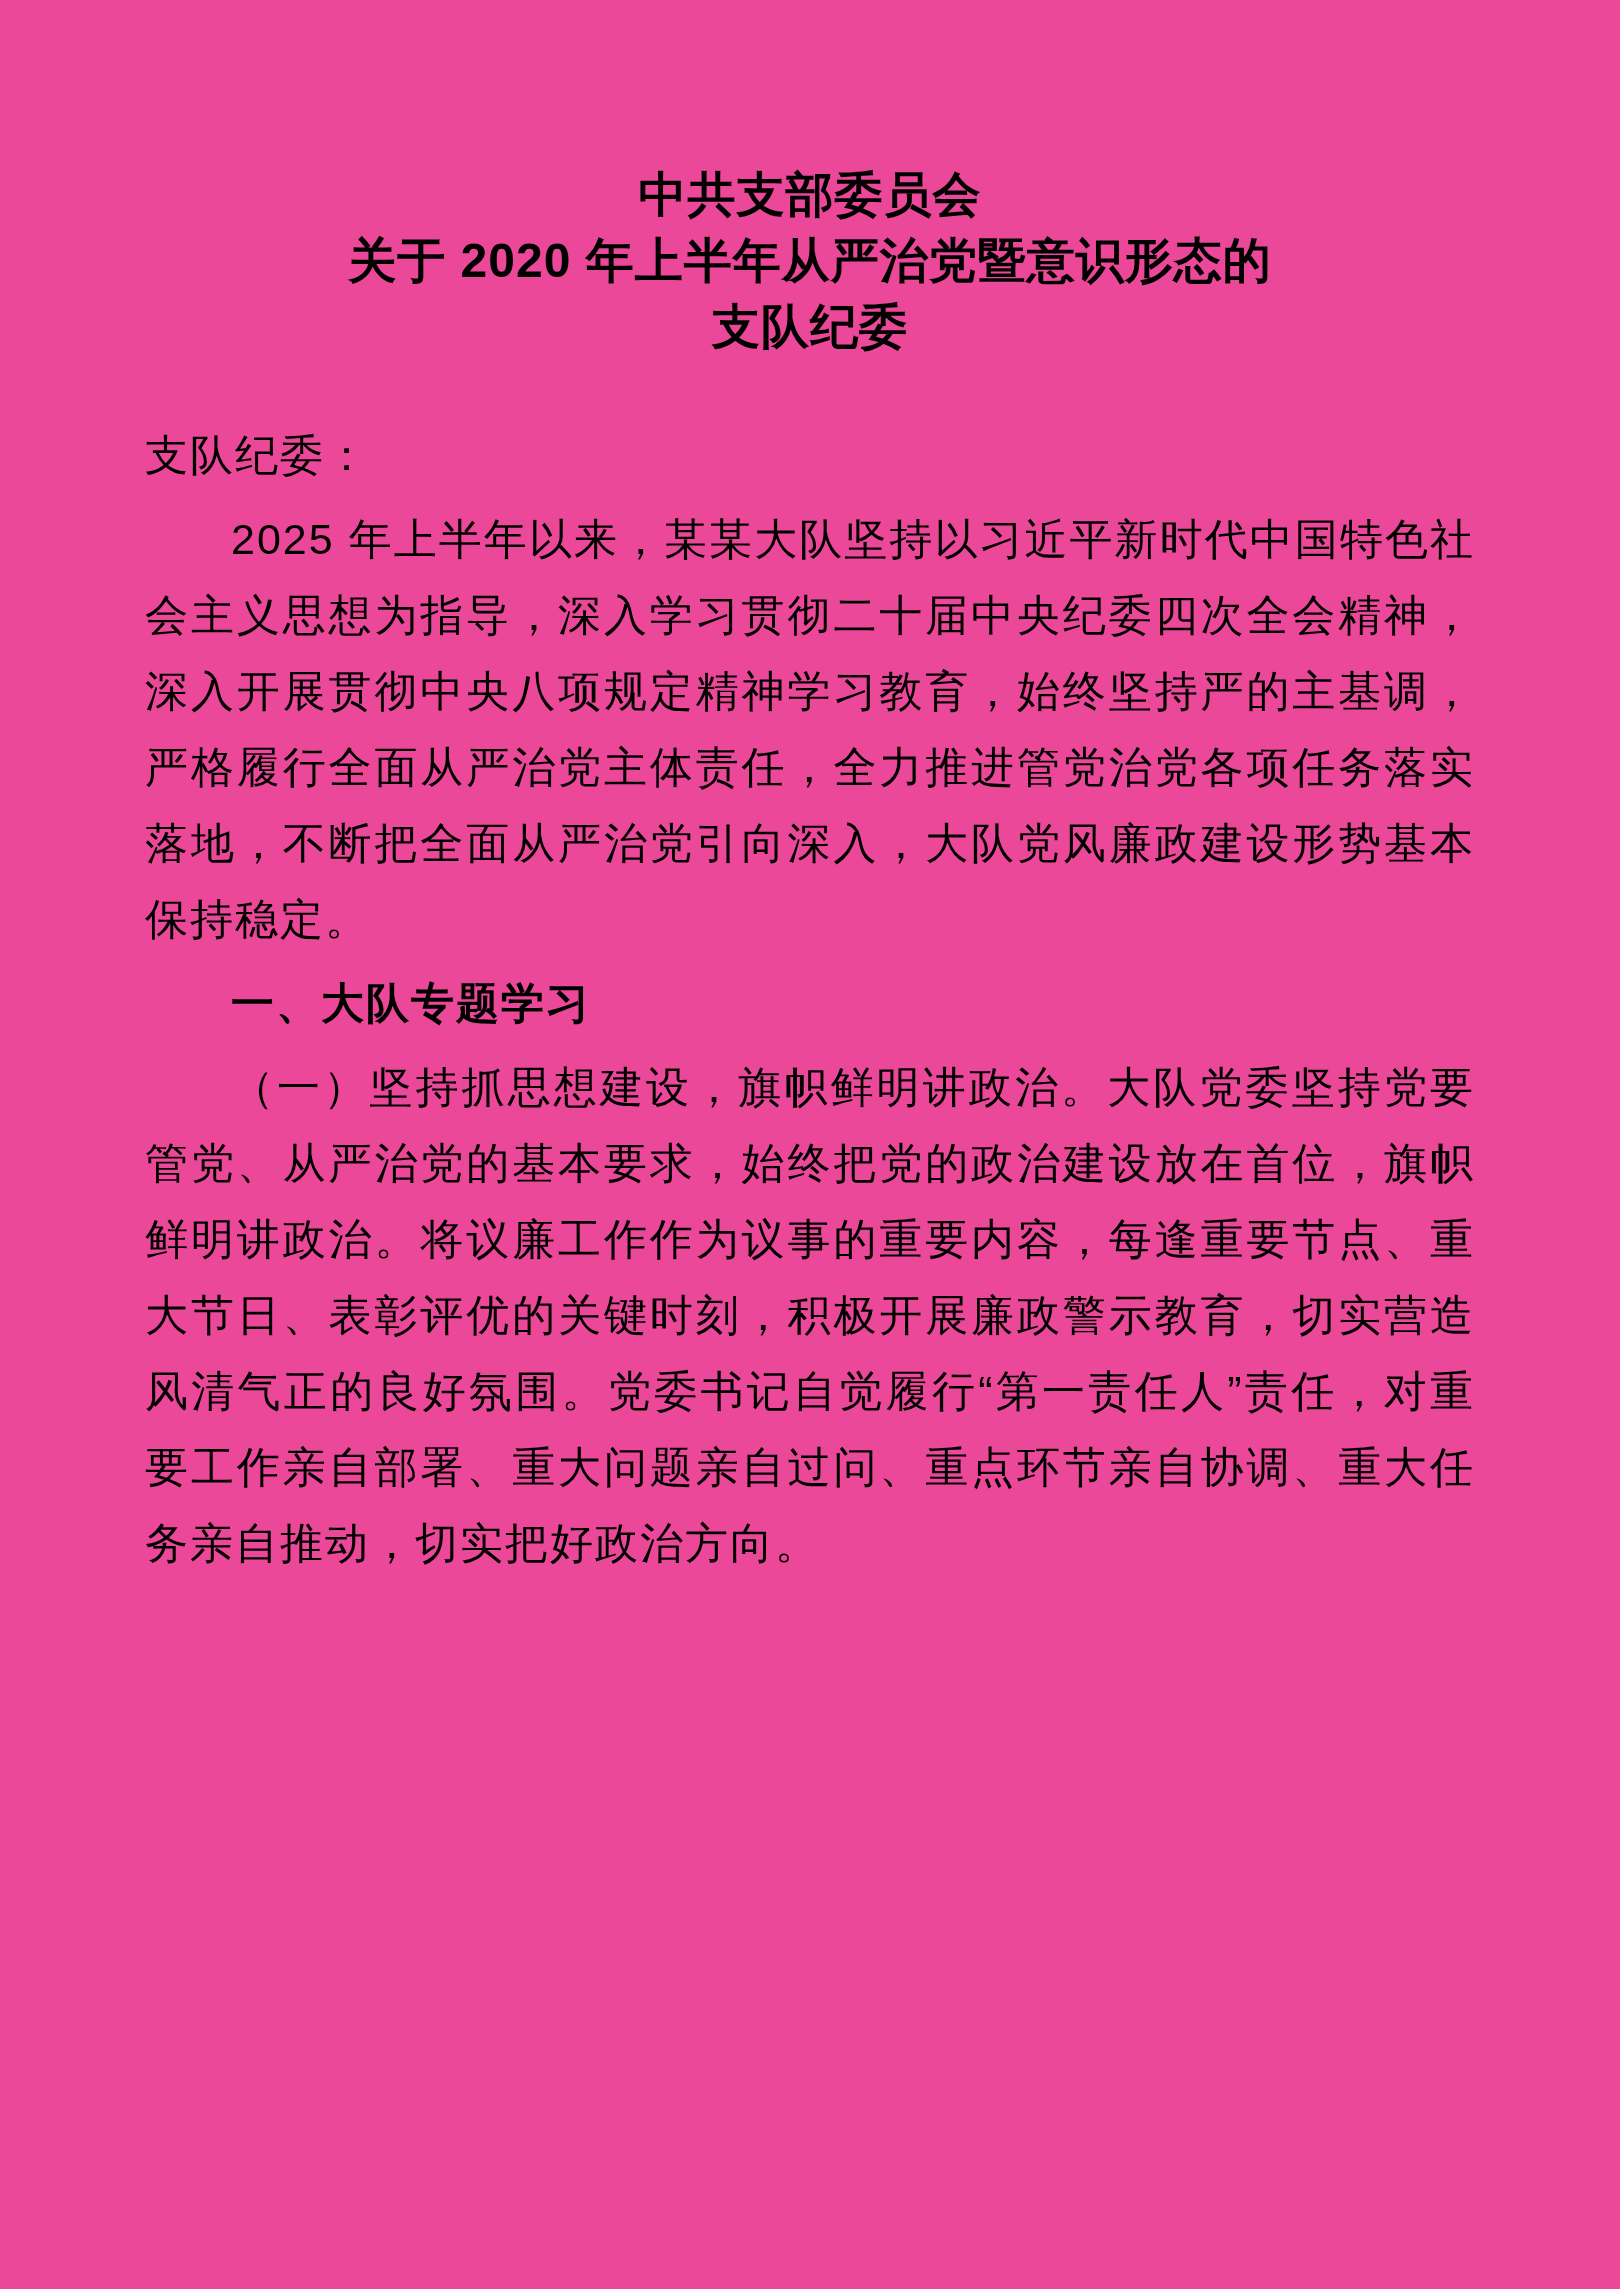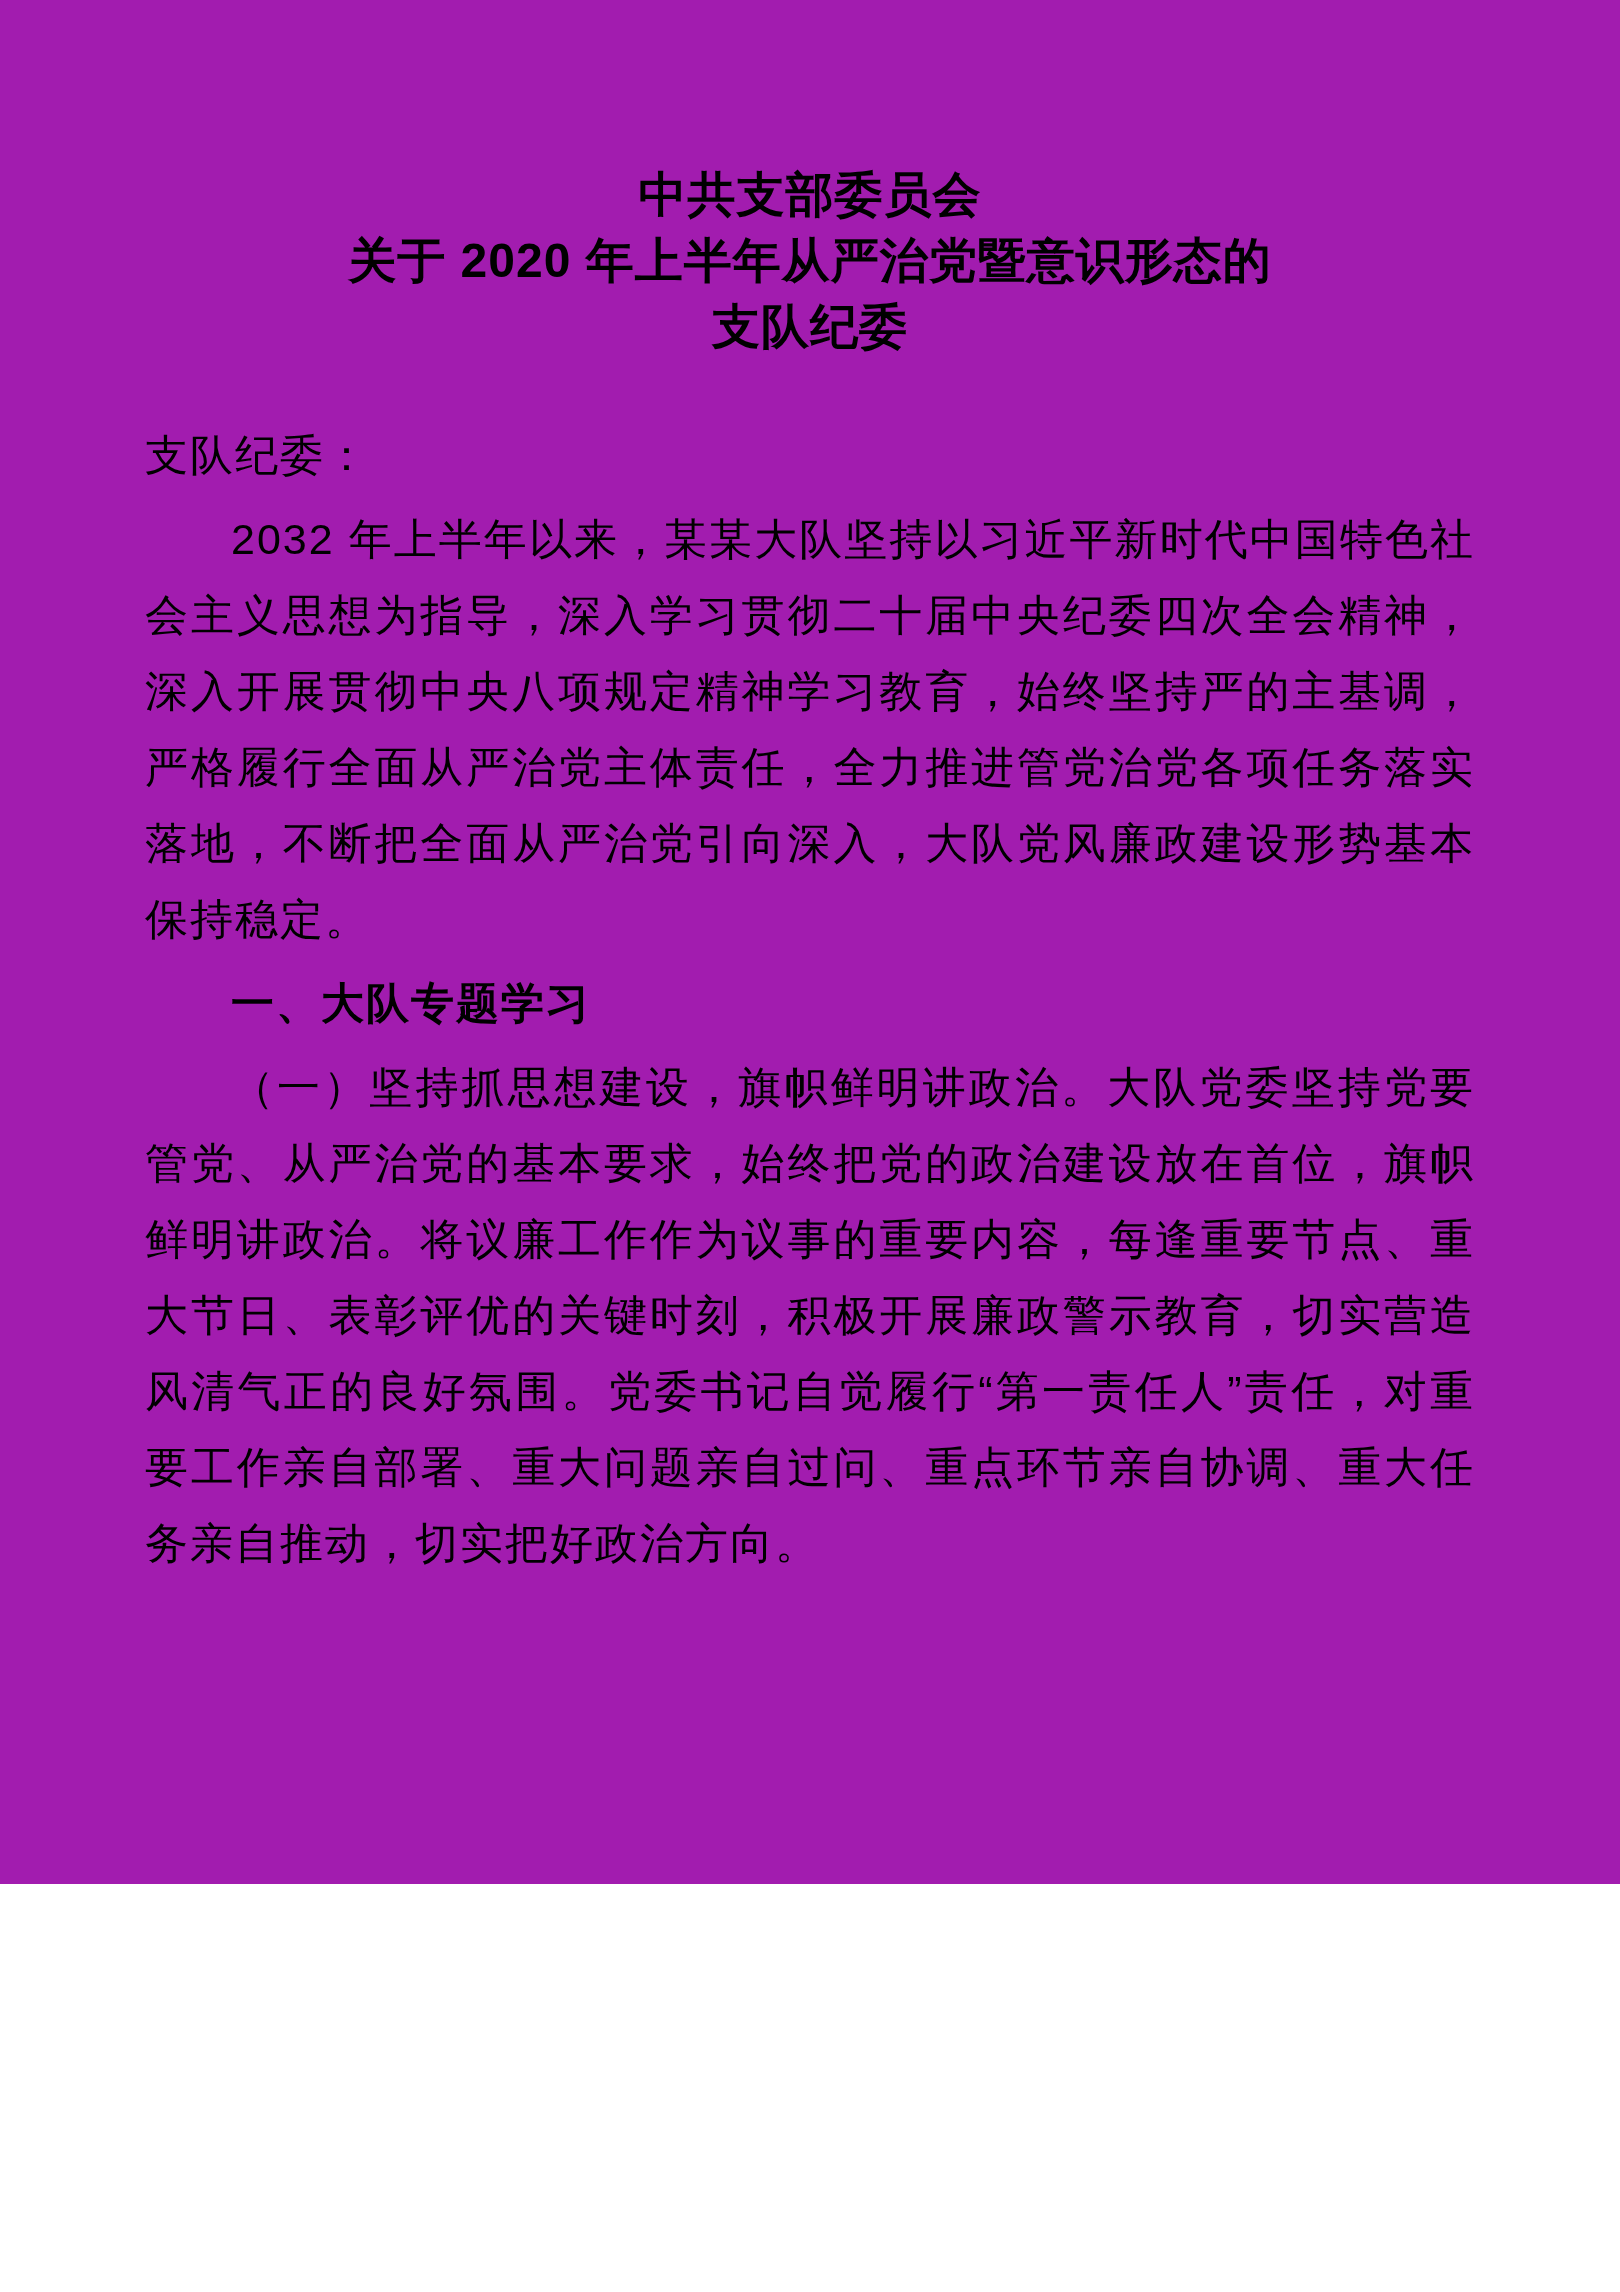--- a/index.html
+++ b/index.html
@@ -10,22 +10,22 @@
     body {
       width: 1620px;
       height: 2293px;
       overflow: hidden;
       color: #000000;
       font-family: "Liberation Sans", "DejaVu Sans", sans-serif;
     }
     .page {
       box-sizing: border-box;
       width: 1620px;
-      height: 1884px;
-      background: #a21caf;
+      height: 2289px;
+      background: #ec4899;
       padding: 162px 137px 0 137px;
     }
     .doc-title {
       text-align: center;
       font-weight: bold;
       font-size: 48px;
       line-height: 66px;
       letter-spacing: 1px;
     }
     .doc-body {
@@ -53,21 +53,21 @@
 
   <div class="doc-title">
     <div>中共支部委员会</div>
     <div>关于 2020 年上半年从严治党暨意识形态的</div>
     <div>支队纪委</div>
   </div>
 
   <div class="doc-body">
     <p class="no-indent">支队纪委：</p>
 
-    <p>2032 年上半年以来，某某大队坚持以习近平新时代中国特色社会主义思想为指导，深入学习贯彻二十届中央纪委四次全会精神，深入开展贯彻中央八项规定精神学习教育，始终坚持严的主基调，严格履行全面从严治党主体责任，全力推进管党治党各项任务落实落地，不断把全面从严治党引向深入，大队党风廉政建设形势基本保持稳定。</p>
+    <p>2025 年上半年以来，某某大队坚持以习近平新时代中国特色社会主义思想为指导，深入学习贯彻二十届中央纪委四次全会精神，深入开展贯彻中央八项规定精神学习教育，始终坚持严的主基调，严格履行全面从严治党主体责任，全力推进管党治党各项任务落实落地，不断把全面从严治党引向深入，大队党风廉政建设形势基本保持稳定。</p>
 
     <p class="section-heading">一、大队专题学习</p>
 
     <p>（一）坚持抓思想建设，旗帜鲜明讲政治。大队党委坚持党要管党、从严治党的基本要求，始终把党的政治建设放在首位，旗帜鲜明讲政治。将议廉工作作为议事的重要内容，每逢重要节点、重大节日、表彰评优的关键时刻，积极开展廉政警示教育，切实营造风清气正的良好氛围。党委书记自觉履行“第一责任人”责任，对重要工作亲自部署、重大问题亲自过问、重点环节亲自协调、重大任务亲自推动，切实把好政治方向。</p>
 
   </div>
 
 </div>
 
 

